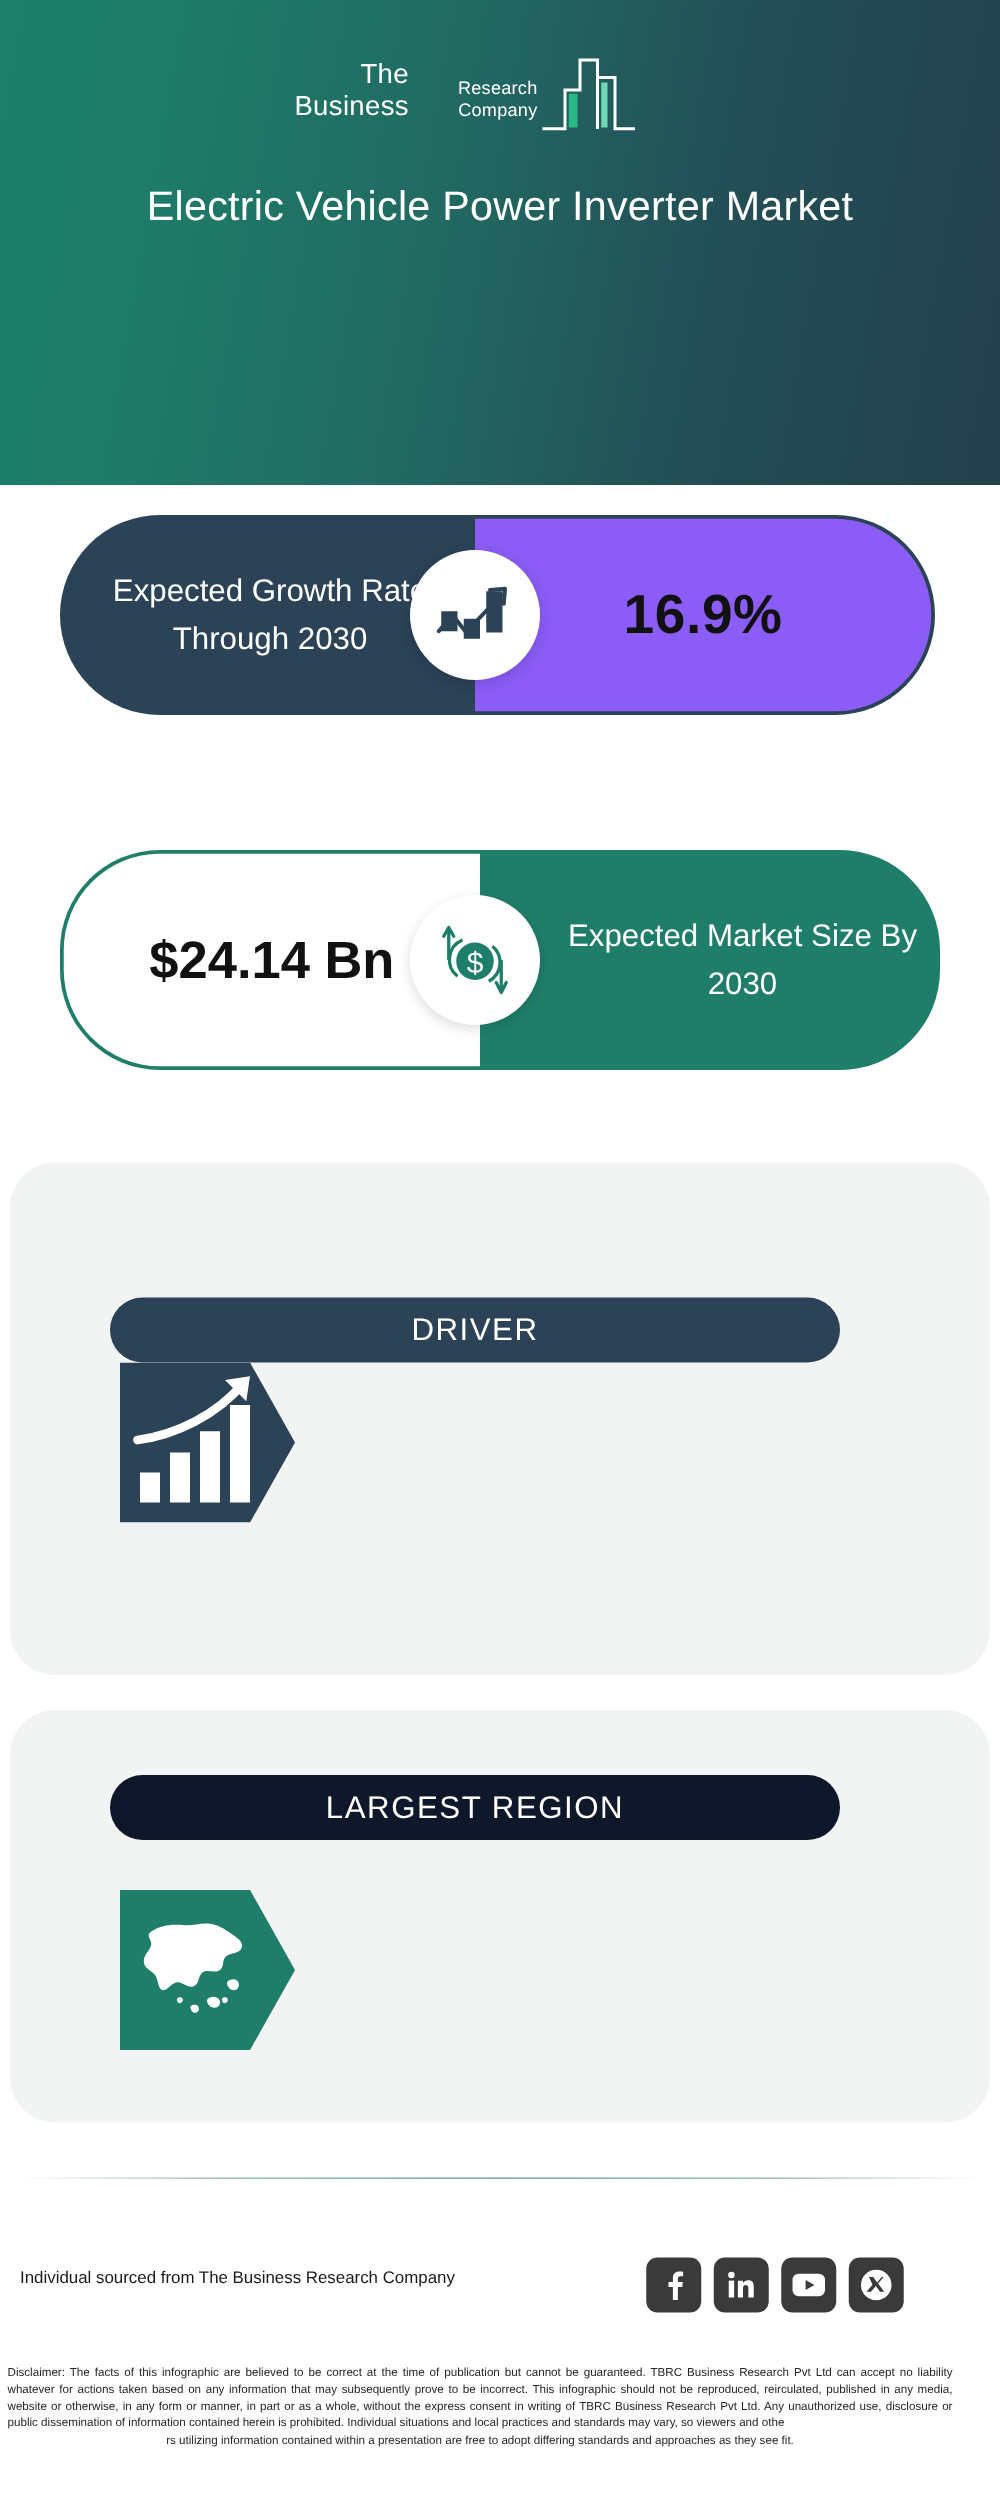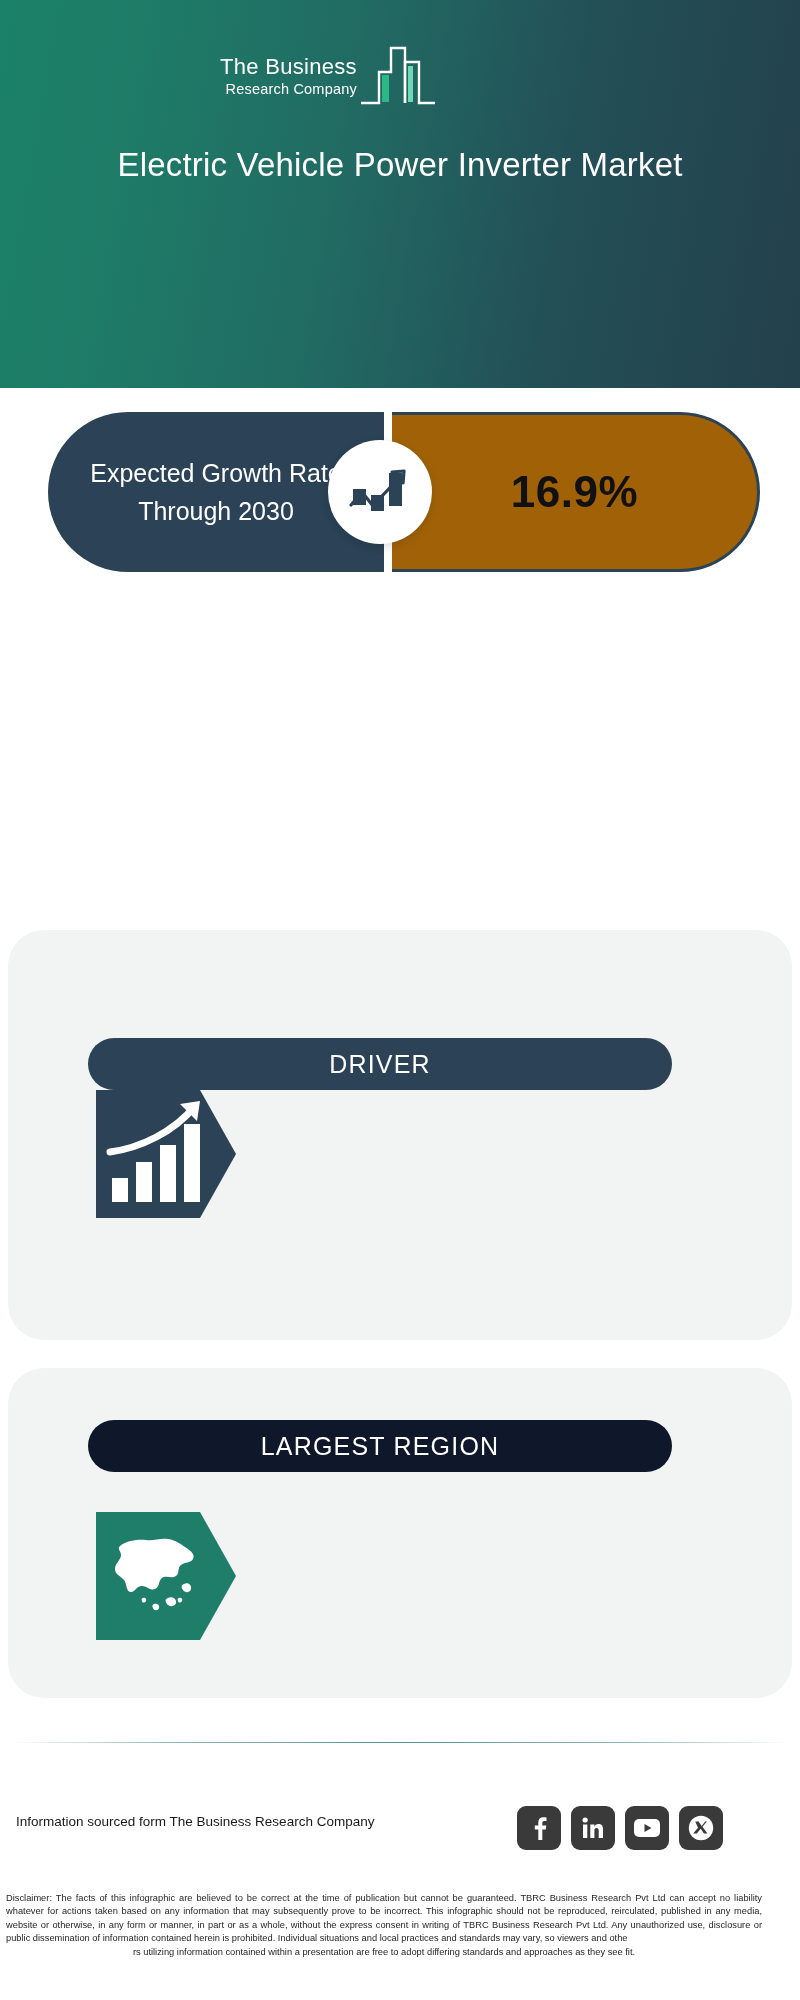--- a/index.html
+++ b/index.html
@@ -13,21 +13,21 @@
 
   
   .header {
     position: absolute; left:0; top:0; width:800px; height:388px;
     background: linear-gradient(100deg, #1b8168 0%, #1e7b67 18%, #216b63 42%, #234f57 70%, #23404c 100%);
   }
   .logo-wrap {
     position:absolute; left:220px; top:24px; width:290px; height:82px;
     display:flex; align-items:flex-end; justify-content:flex-start;
   }
-  .logo-text { display:flex; flex-direction:column; align-items:flex-end; padding-bottom:8px; }
+  .logo-text { display:flex; align-items:flex-end; padding-bottom:8px;text-align:right; }
   .logo-line1 { color:#fff; font-size:22px; letter-spacing:.3px; line-height:26px; font-weight:400; }
   .logo-line2 { color:#fff; font-size:14.5px; letter-spacing:.2px; line-height:18px; font-weight:400; }
   .logo-mark { position:relative; width:78px; height:64px; margin-left:2px; }
   .logo-mark svg { display:block; }
 
   .header-title {
     position:absolute; left:0; top:140px; width:800px;
     text-align:center; color:#ffffff;
     font-size:33px; line-height:49px; font-weight:400; letter-spacing:.2px;
   }
@@ -37,22 +37,22 @@
   .stat1-left {
     position:absolute; left:0; top:0; width:336px; height:160px;
     background:#2b4257;
     border-radius:80px 0 0 80px;
     display:flex; align-items:center; justify-content:center;
   }
   .stat1-left .label {
     color:#fff; font-size:25px; line-height:38px; text-align:center; font-weight:400;
   }
   .stat1-right {
-    position:absolute; left:344px; top:0; width:368px; height:160px;
-    background:#a16207;
+    position:absolute; left:332px; top:0; width:368px; height:160px;
+    background:#8b5cf6;
     border-top:3px solid #2b4257;
     border-bottom:3px solid #2b4257;
     border-right:3px solid #2b4257;
     border-radius:0 80px 80px 0;
     display:flex; align-items:center; justify-content:center;
   }
   .stat1-right .value { color:#111111; font-size:44px; font-weight:700; letter-spacing:.5px; }
 
   
   .stat2 { position:absolute; left:48px; top:680px; width:704px; height:176px; }
@@ -165,20 +165,40 @@
       <svg width="62" height="54" viewBox="0 0 62 54">
         <rect x="4" y="24" width="13" height="16" fill="#2b4257"></rect>
         <rect x="22" y="30" width="13" height="16" fill="#2b4257"></rect>
         <rect x="40" y="8" width="13" height="33" fill="#2b4257"></rect>
         <path d="M2 40 L13 27 L24 41 L34 30 L52 11" fill="none" stroke="#2b4257" stroke-width="3.2" stroke-linejoin="round" stroke-linecap="round"></path>
         <path d="M43 7 L55 6 L54 18" fill="none" stroke="#2b4257" stroke-width="3.2" stroke-linecap="round" stroke-linejoin="round"></path>
       </svg>
     </div>
   </div>
 
+  <div class="stat2">
+    <div class="stat2-left">
+      <div class="value">$24.14 Bn</div>
+    </div>
+    <div class="stat2-right">
+      <div class="label">Expected Market Size By 2030</div>
+    </div>
+    <div class="icon-badge badge2">
+      <svg width="64" height="60" viewBox="0 0 64 60">
+        <circle cx="32" cy="31" r="15" fill="#1f7e6a"></circle>
+        <text x="32" y="40" font-family="'Liberation Sans', sans-serif" font-size="24" font-weight="400" fill="#ffffff" text-anchor="middle">$</text>
+        <path d="M18 43 A17 17 0 0 1 22 14" fill="none" stroke="#1f7e6a" stroke-width="2.6"></path>
+        <path d="M46 19 A17 17 0 0 1 43 47" fill="none" stroke="#1f7e6a" stroke-width="2.6"></path>
+        <path d="M11 30 V5" fill="none" stroke="#1f7e6a" stroke-width="2.6"></path>
+        <path d="M7 11 L11 4 L15 11" fill="none" stroke="#1f7e6a" stroke-width="2.6" stroke-linecap="round" stroke-linejoin="round"></path>
+        <path d="M53 30 V55" fill="none" stroke="#1f7e6a" stroke-width="2.6"></path>
+        <path d="M49 48 L53 56 L57 48" fill="none" stroke="#1f7e6a" stroke-width="2.6" stroke-linecap="round" stroke-linejoin="round"></path>
+      </svg>
+    </div>
+  </div>
 
   <div class="panel panel-driver">
     <div class="pill pill-driver">
       <span>DRIVER</span>
     </div>
     <div class="arrow-icon arrow-driver">
       <svg width="140" height="128" viewBox="0 0 140 128">
         <path d="M0 0 H104 L140 64 L104 128 H0 Z" fill="#2b4257"></path>
         <rect x="16" y="88" width="16" height="24" fill="#ffffff"></rect>
         <rect x="40" y="72" width="16" height="40" fill="#ffffff"></rect>
@@ -209,21 +229,21 @@
           <path d="M83 86 C85 85 87 87 86 89 C85 91 82 91 82 89 C81 87 82 86 83 86 Z"></path>
           <path d="M47 86 C49 85 51 87 50 89 C49 91 46 91 46 89 C45 87 46 86 47 86 Z"></path>
         </g>
       </svg>
     </div>
   </div>
 
   <div class="footer-rule"></div>
 
   <div class="source-block">
-    <div>Information sourced form The Business Research Company</div>
+    <div>Individual sourced from The Business Research Company</div>
   </div>
 
   <div class="social-row">
     <div class="social">
       <svg width="26" height="26" viewBox="0 0 26 26">
         <path d="M16.3 25V14.6h3.5l0.5-4h-4V8c0-1.2 0.3-2 2-2h2.2V2.4C20 2.3 18.7 2.2 17.3 2.2c-3 0-5 1.8-5 5.2v3.2H8.8v4h3.5V25z" fill="#ffffff"></path>
       </svg>
     </div>
     <div class="social">
       <svg width="26" height="26" viewBox="0 0 26 26">

